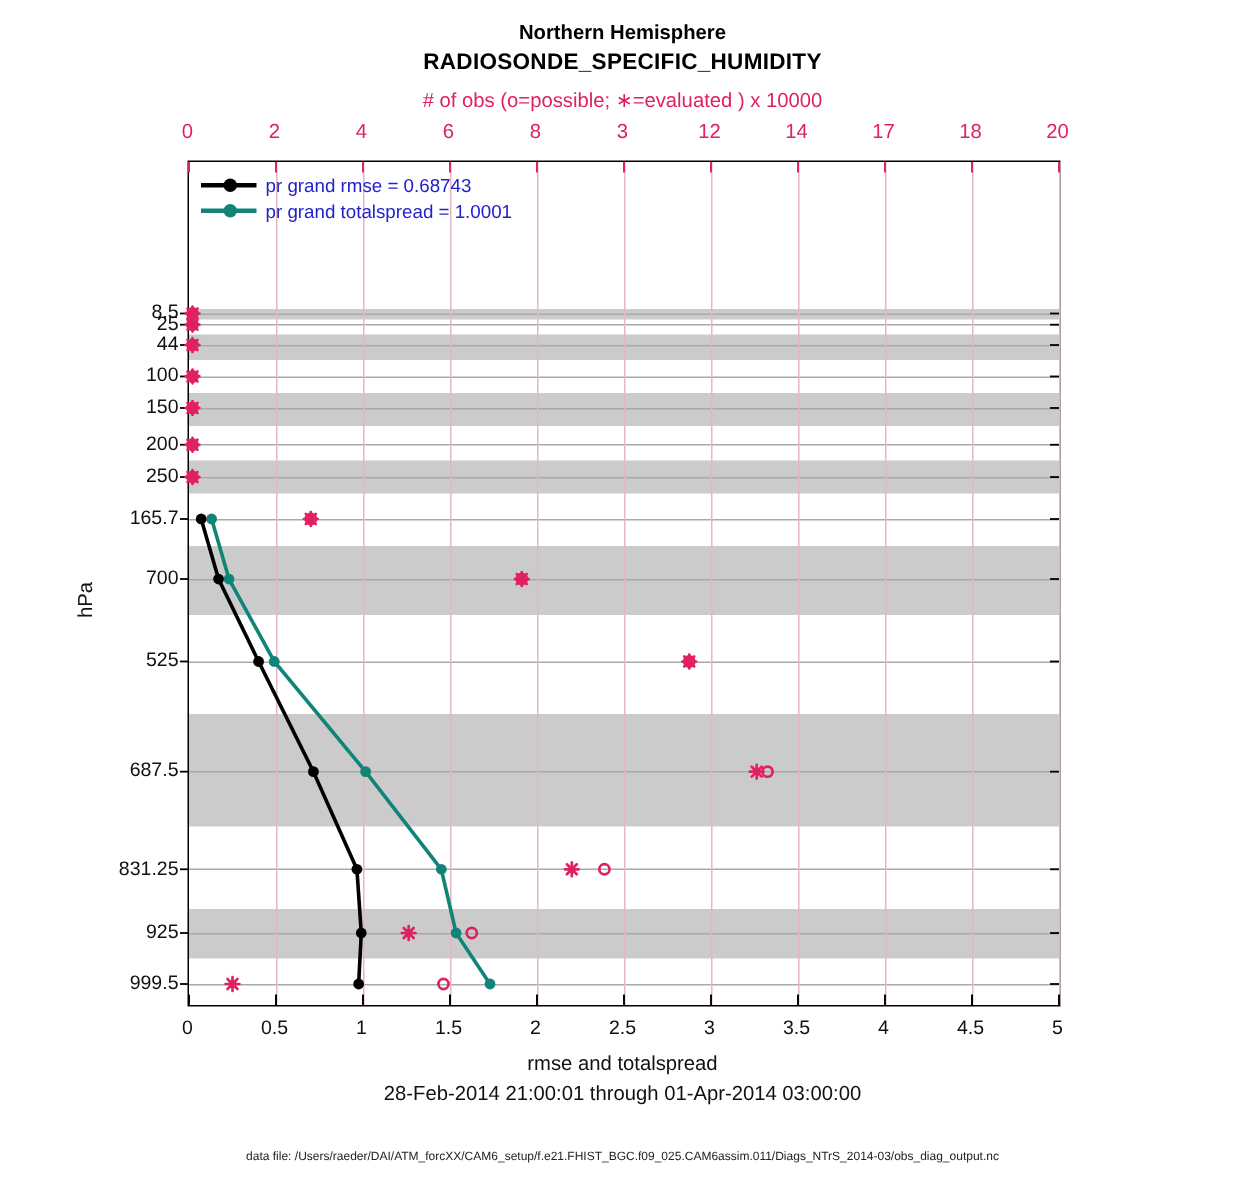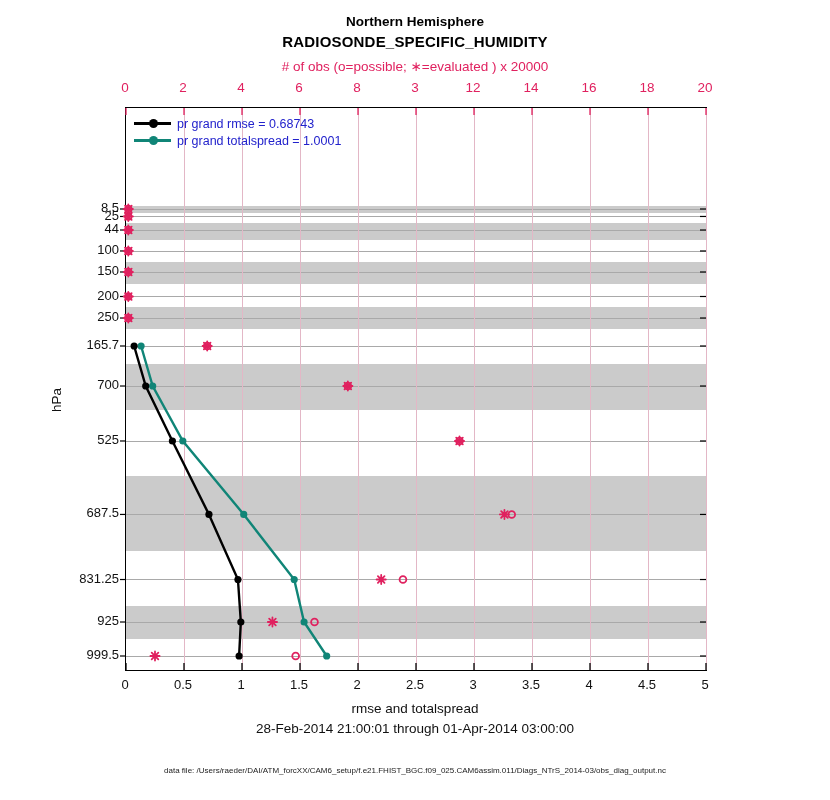--- a/index.html
+++ b/index.html
@@ -28,21 +28,21 @@
   .lsample{position:relative;width:37px;height:3px;margin-right:6px;}
   .ldot{position:absolute;left:15px;top:-3px;width:9px;height:9px;border-radius:50%;}
   .ltext{font-size:12.5px;color:#2222cc;white-space:nowrap;}
 </style>
 </head>
 <body>
 
 <div id="page">
   <div id="title1" class="centered">Northern Hemisphere</div>
   <div id="title2" class="centered">RADIOSONDE_SPECIFIC_HUMIDITY</div>
-  <div id="obslabel" class="centered" style="color: rgb(224, 33, 95);"># of obs (o=possible; ∗=evaluated ) x 20000</div>
+  <div id="obslabel" class="centered" style="color: rgb(224, 33, 95);"># of obs (o=possible; ∗=evaluated ) x 10000</div>
 
   <div id="plot">
 
   <div class="band" style="top: 98px; height: 6.5px; background: rgb(203, 203, 203);"></div>
       <div class="band" style="top: 115px; height: 17px; background: rgb(203, 203, 203);"></div>
       <div class="band" style="top: 154px; height: 22px; background: rgb(203, 203, 203);"></div>
       <div class="band" style="top: 199px; height: 22px; background: rgb(203, 203, 203);"></div>
       <div class="band" style="top: 256.3px; height: 46.1px; background: rgb(203, 203, 203);"></div>
       <div class="band" style="top: 368px; height: 74.9px; background: rgb(203, 203, 203);"></div>
       <div class="band" style="top: 498px; height: 33px; background: rgb(203, 203, 203);"></div>
@@ -213,16 +213,16 @@
     <div class="xtickb" style="left: 625px; top: 677px;">4.5</div>
     <div class="xtickb" style="left: 683px; top: 677px;">5</div>
     <div class="xtickt" style="left: 103px; top: 80px; color: rgb(224, 33, 95);">0</div>
     <div class="xtickt" style="left: 161px; top: 80px; color: rgb(224, 33, 95);">2</div>
     <div class="xtickt" style="left: 219px; top: 80px; color: rgb(224, 33, 95);">4</div>
     <div class="xtickt" style="left: 277px; top: 80px; color: rgb(224, 33, 95);">6</div>
     <div class="xtickt" style="left: 335px; top: 80px; color: rgb(224, 33, 95);">8</div>
     <div class="xtickt" style="left: 393px; top: 80px; color: rgb(224, 33, 95);">3</div>
     <div class="xtickt" style="left: 451px; top: 80px; color: rgb(224, 33, 95);">12</div>
     <div class="xtickt" style="left: 509px; top: 80px; color: rgb(224, 33, 95);">14</div>
-    <div class="xtickt" style="left: 567px; top: 80px; color: rgb(224, 33, 95);">16</div>
+    <div class="xtickt" style="left: 567px; top: 80px; color: rgb(224, 33, 95);">17</div>
     <div class="xtickt" style="left: 625px; top: 80px; color: rgb(224, 33, 95);">18</div>
     <div class="xtickt" style="left: 683px; top: 80px; color: rgb(224, 33, 95);">20</div>
   </div>
 
 </body></html>

